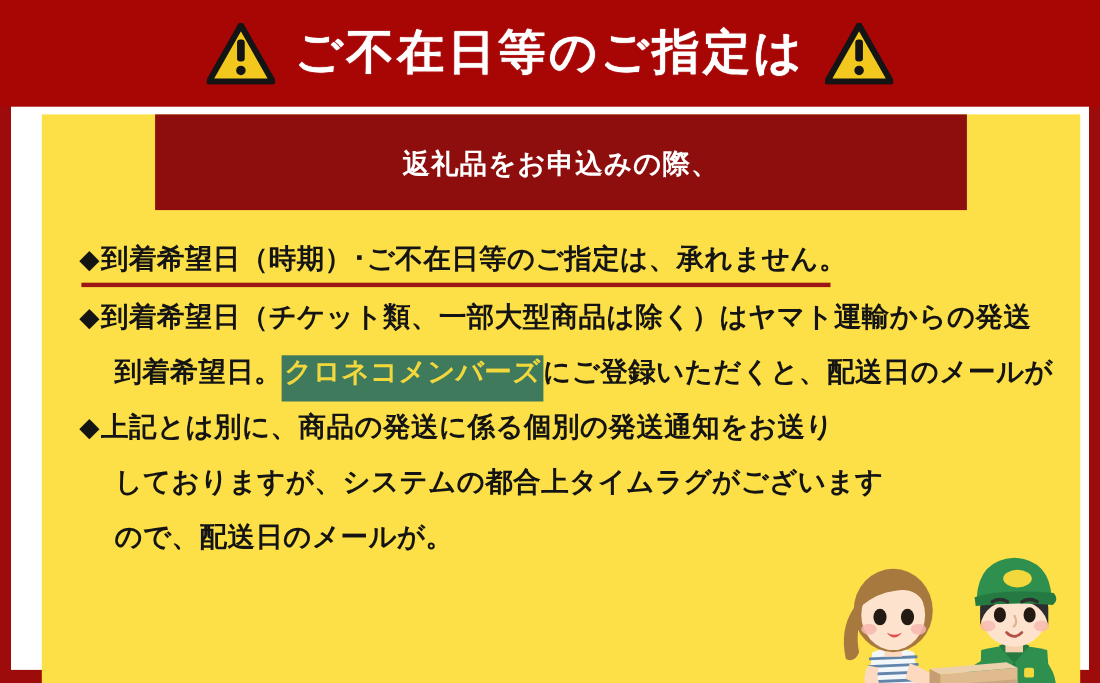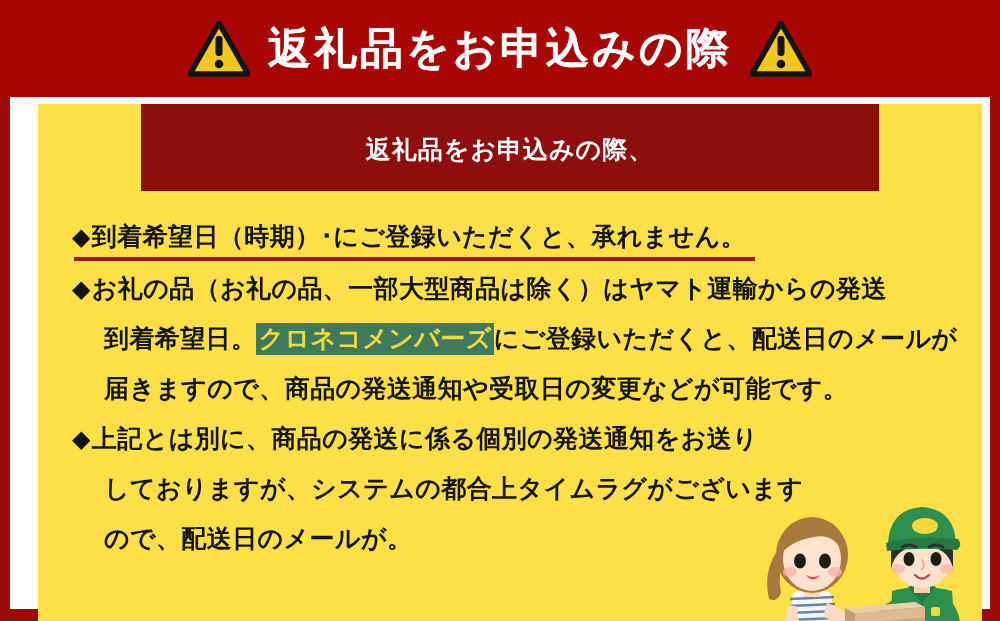--- a/index.html
+++ b/index.html
@@ -115,21 +115,21 @@
     height: 4px;
     background: #9e1515;
     margin-top: -4px;
     margin-bottom: 2px;
     margin-left: 2px;
   }
 
   .mark-green {
     background: #3f7a5c;
     color: #f2d83c;
-    padding: 1px 2px 3px 2px;
+    padding: 1px 2px 13px 2px;
   }
 
   
   #delivery-illustration {
     position: absolute;
     right: 8px;
     bottom: 0;
     width: 215px;
     height: 225px;
     pointer-events: none;
@@ -143,21 +143,21 @@
   <div id="header-banner">
 
     <span>
       <svg class="warn-icon" viewBox="0 0 62 56">
         <path d="M31 2 L60 53 L2 53 Z" fill="#f2c81e" stroke="#141414" stroke-width="5.5" stroke-linejoin="round"></path>
         <rect x="27.5" y="15" width="7" height="20" rx="3" fill="#141414"></rect>
         <circle cx="31" cy="43" r="4.3" fill="#141414"></circle>
       </svg>
     </span>
 
-    <span id="header-title">返礼品をお申込みの際</span>
+    <span id="header-title">ご不在日等のご指定は</span>
 
     <span>
       <svg class="warn-icon" viewBox="0 0 62 56">
         <path d="M31 2 L60 53 L2 53 Z" fill="#f2c81e" stroke="#141414" stroke-width="5.5" stroke-linejoin="round"></path>
         <rect x="27.5" y="15" width="7" height="20" rx="3" fill="#141414"></rect>
         <circle cx="31" cy="43" r="4.3" fill="#141414"></circle>
       </svg>
     </span>
 
   </div>
@@ -165,34 +165,31 @@
   <div id="body-panel">
 
     <div id="subbanner">
       <div class="subbanner-line">返礼品をお申込みの際、</div>
     </div>
 
     <div id="notice-list">
 
       <div class="notice-item">
         <div class="notice-line">
-          <span class="bullet-mark">◆</span><span>到着希望日（時期）･にご登録いただくと、承れません。</span>
+          <span class="bullet-mark">◆</span><span>到着希望日（時期）･ご不在日等のご指定は、承れません。</span>
         </div>
         <div class="rule-underline"></div>
       </div>
 
       <div class="notice-item">
         <div class="notice-line">
-          <span class="bullet-mark">◆</span><span>お礼の品（お礼の品、一部大型商品は除く）はヤマト運輸からの発送</span>
+          <span class="bullet-mark">◆</span><span>到着希望日（チケット類、一部大型商品は除く）はヤマト運輸からの発送</span>
         </div>
         <div class="notice-line indent">
           <span>到着希望日。</span><span class="mark-green">クロネコメンバーズ</span><span>にご登録いただくと、配送日のメールが</span>
-        </div>
-        <div class="notice-line indent">
-          <span>届きますので、商品の発送通知や受取日の変更などが可能です。</span>
         </div>
       </div>
 
       <div class="notice-item">
         <div class="notice-line">
           <span class="bullet-mark">◆</span><span>上記とは別に、商品の発送に係る個別の発送通知をお送り</span>
         </div>
         <div class="notice-line indent">
           <span>しておりますが、システムの都合上タイムラグがございます</span>
         </div>

